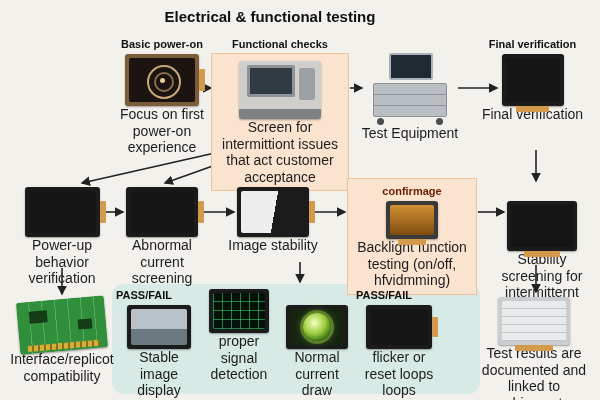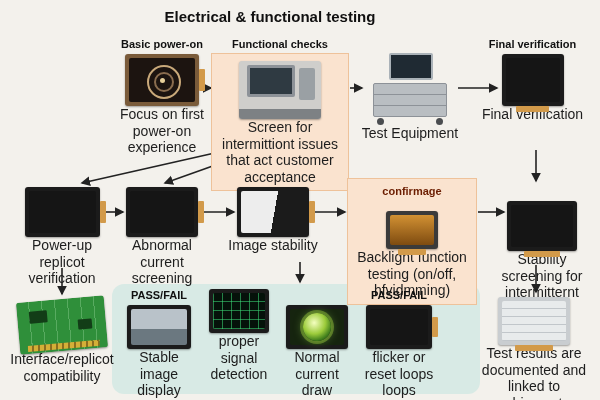--- a/index.html
+++ b/index.html
@@ -47,22 +47,22 @@
   .c1{left:12px;top:10px;width:18px;height:12px;} .c2{right:14px;top:22px;width:14px;height:10px;}
   .gold{position:absolute;left:8px;right:8px;bottom:2px;height:6px;background:repeating-linear-gradient(90deg,#d4af37 0 4px,#8a6d1f 4px 6px);}
   .img-photo .screen{background:linear-gradient(180deg,#b9c2c9 0 55%,#6b7880 55%);}
   .img-grid .screen{background-color:#05120a;background-image:repeating-linear-gradient(0deg,rgba(60,220,120,.55) 0 1px,transparent 1px 9px),repeating-linear-gradient(90deg,rgba(60,220,120,.55) 0 1px,transparent 1px 9px);}
   .img-glow .screen{background:#16240f;}
   .orb{position:absolute;left:50%;top:50%;width:28px;height:28px;margin:-14px 0 0 -14px;border-radius:50%;background:radial-gradient(circle at 40% 35%,#f4ffc0,#9ccb3b 45%,#3f7d1c 72%,#1c3a10 100%);box-shadow:0 0 0 3px rgba(150,200,60,.45),0 0 10px rgba(150,220,80,.6);}
   .img-pale{background:#c9cdd0;}
   .img-pale .screen{background-color:#e8ebec;background-image:repeating-linear-gradient(0deg,rgba(120,130,140,.35) 0 1px,transparent 1px 8px);}
   .hlbox{background:var(--highlight);border:1px solid var(--hl-border);border-radius:0;padding:6px 6px 5px;display:flex;flex-direction:column;align-items:center;}
   .panel{position:absolute;z-index:0;background:var(--panel);border-radius:12px;}
-  .passfail{position:absolute;z-index:2;font-size:11px;font-weight:800;color:#101010;text-align:center;}
-  .confirm-label{font-size:11px;font-weight:800;color:var(--confirm);margin-bottom:13px;}
+  .passfail{position:absolute;z-index:2;font-size:11px;font-weight:800;color:#101010;text-align:left;}
+  .confirm-label{font-size:11px;font-weight:800;color:var(--confirm);margin-bottom:3px;}
 </style>
 </head>
 <body>
 
 <div id="canvas">
 
   <div class="heading">Electrical &amp; functional testing</div>
 
   <div class="panel" style="left:112px;top:284px;width:368px;height:110px;"></div>
 
@@ -131,21 +131,21 @@
       <div class="tab tab-bottom"></div>
     </div>
     <div class="caption">Final verification</div>
   </div>
 
   <div class="node" style="left:18px;top:186px;width:88px;">
     <div class="img img-dark" style="width:75px;height:50px;">
       <div class="screen"></div>
       <div class="tab tab-right"></div>
     </div>
-    <div class="caption">Power-up replicot verification</div>
+    <div class="caption">Power-up behavior verification</div>
   </div>
 
   <div class="node" style="left:116px;top:186px;width:92px;">
     <div class="img img-dark" style="width:72px;height:50px;">
       <div class="screen"></div>
       <div class="tab tab-right"></div>
     </div>
     <div class="caption">Abnormal current screening</div>
   </div>
 

